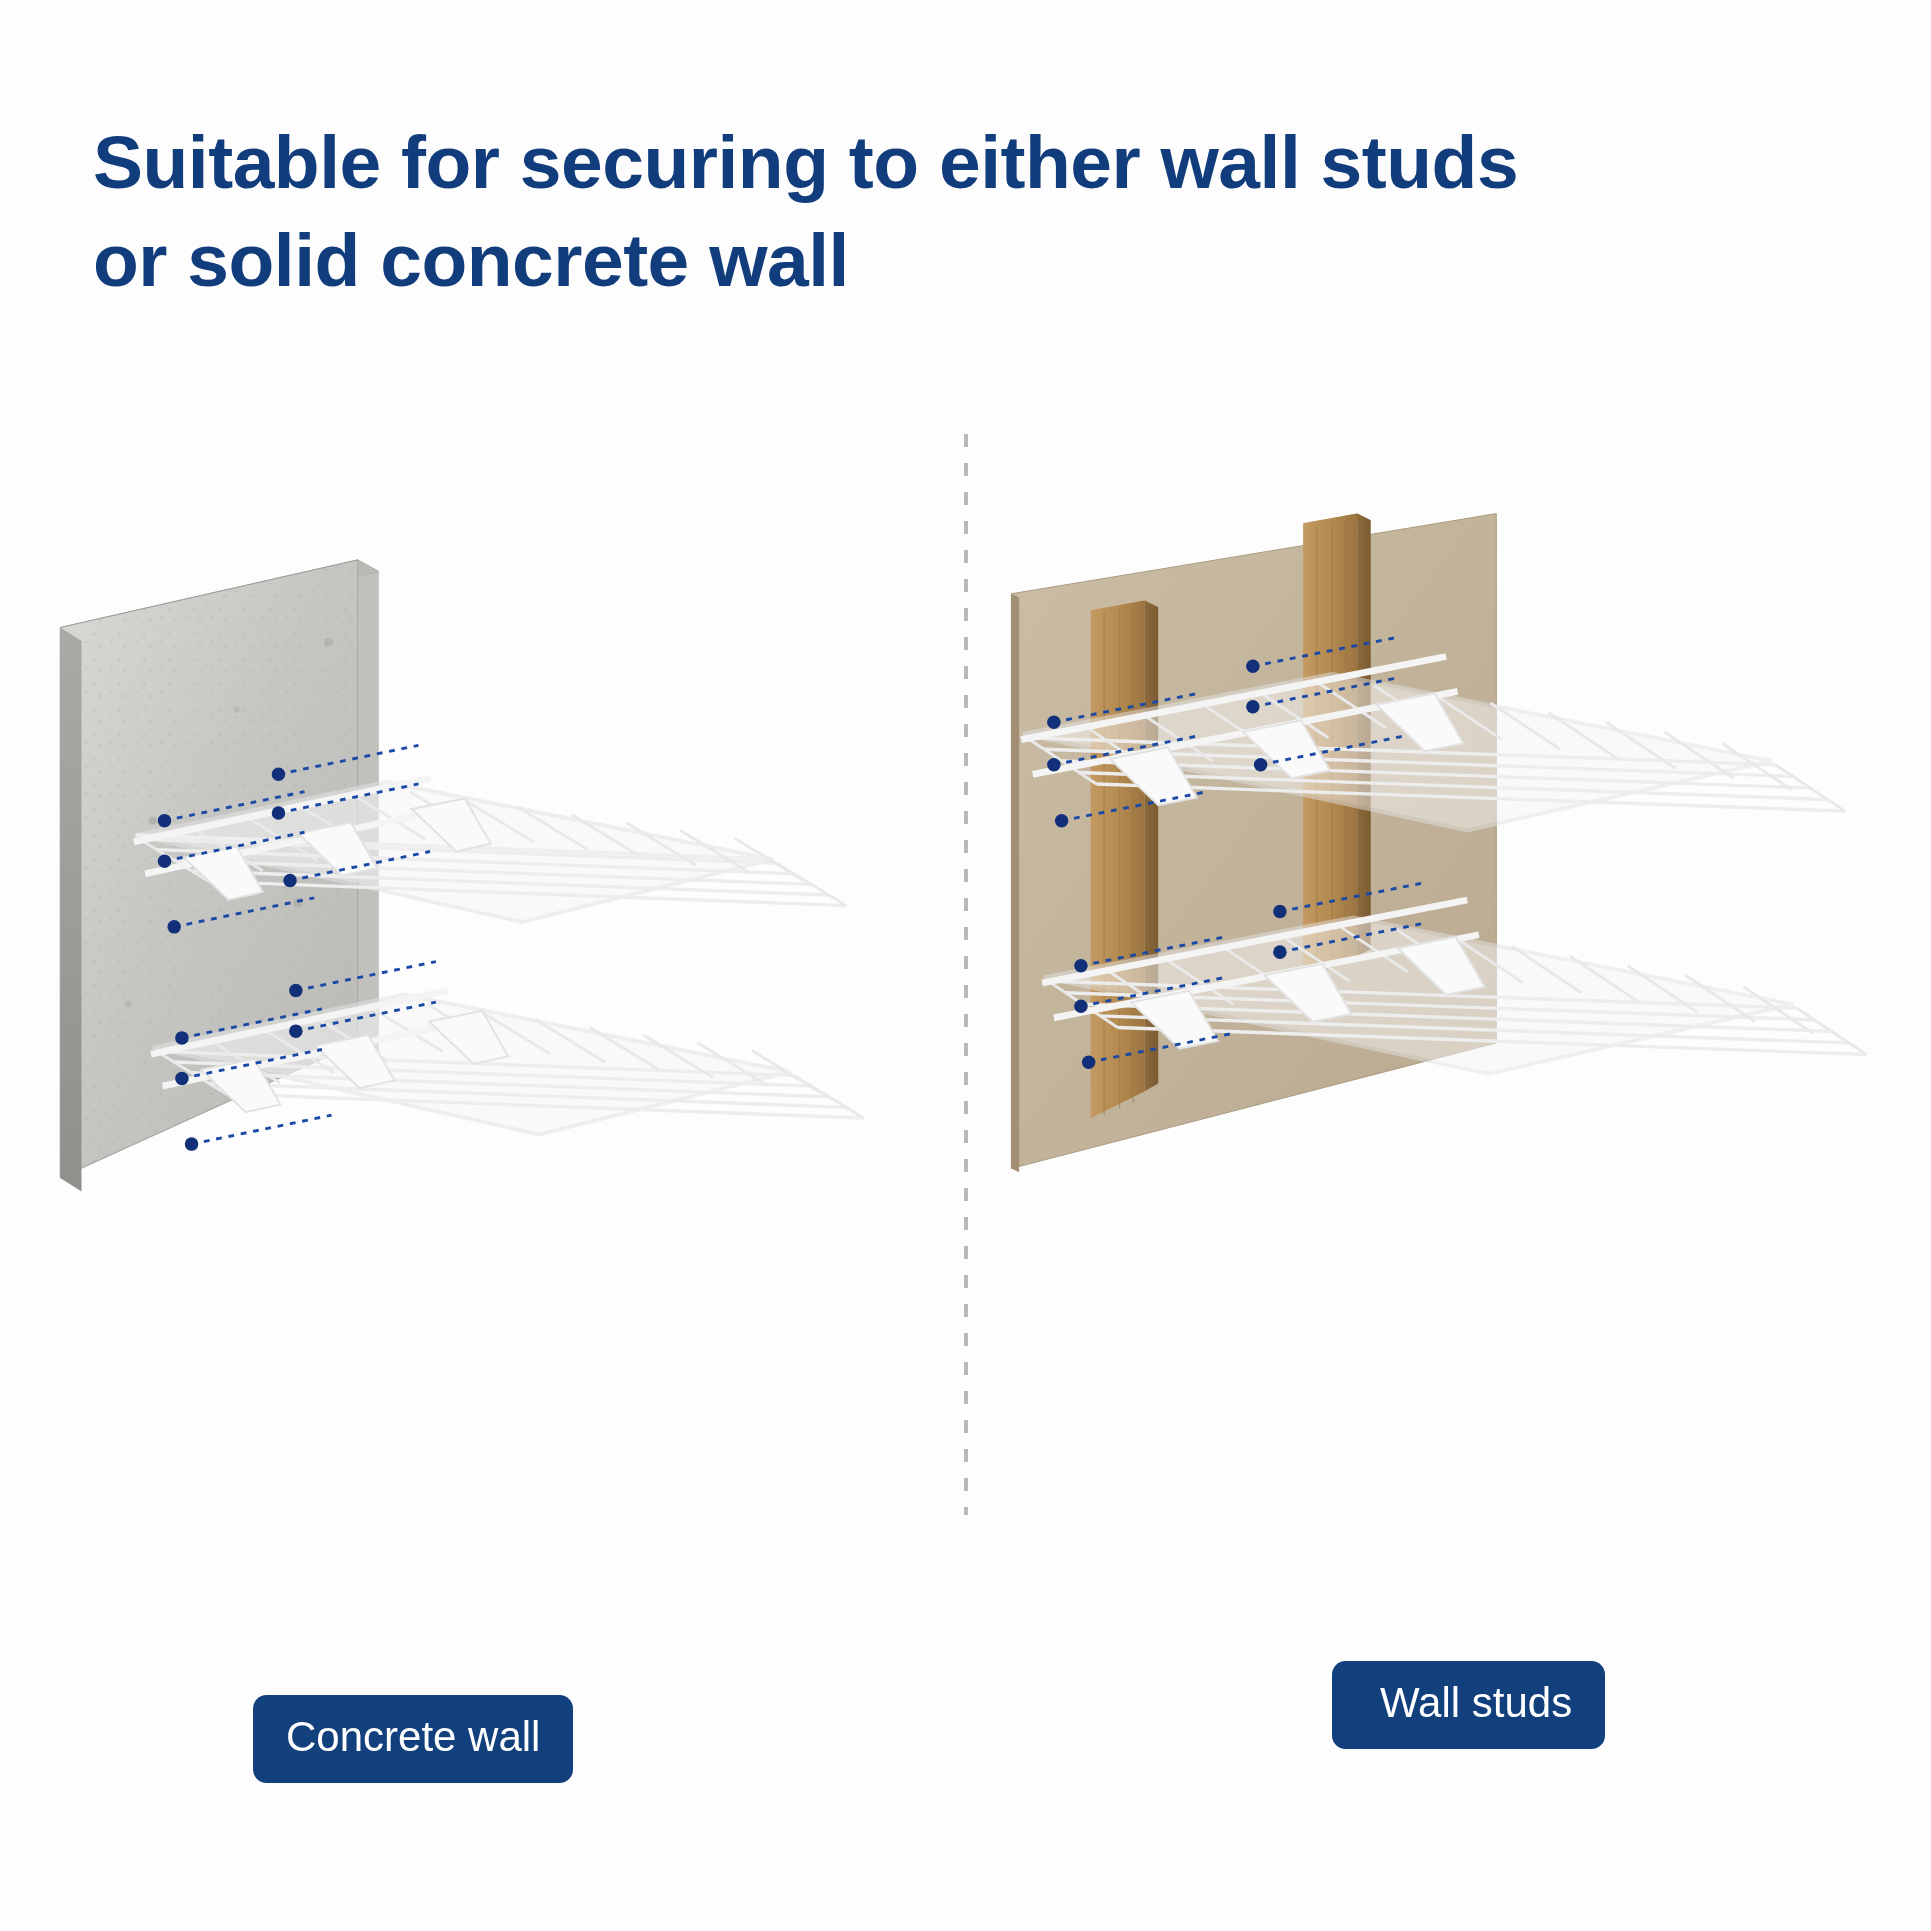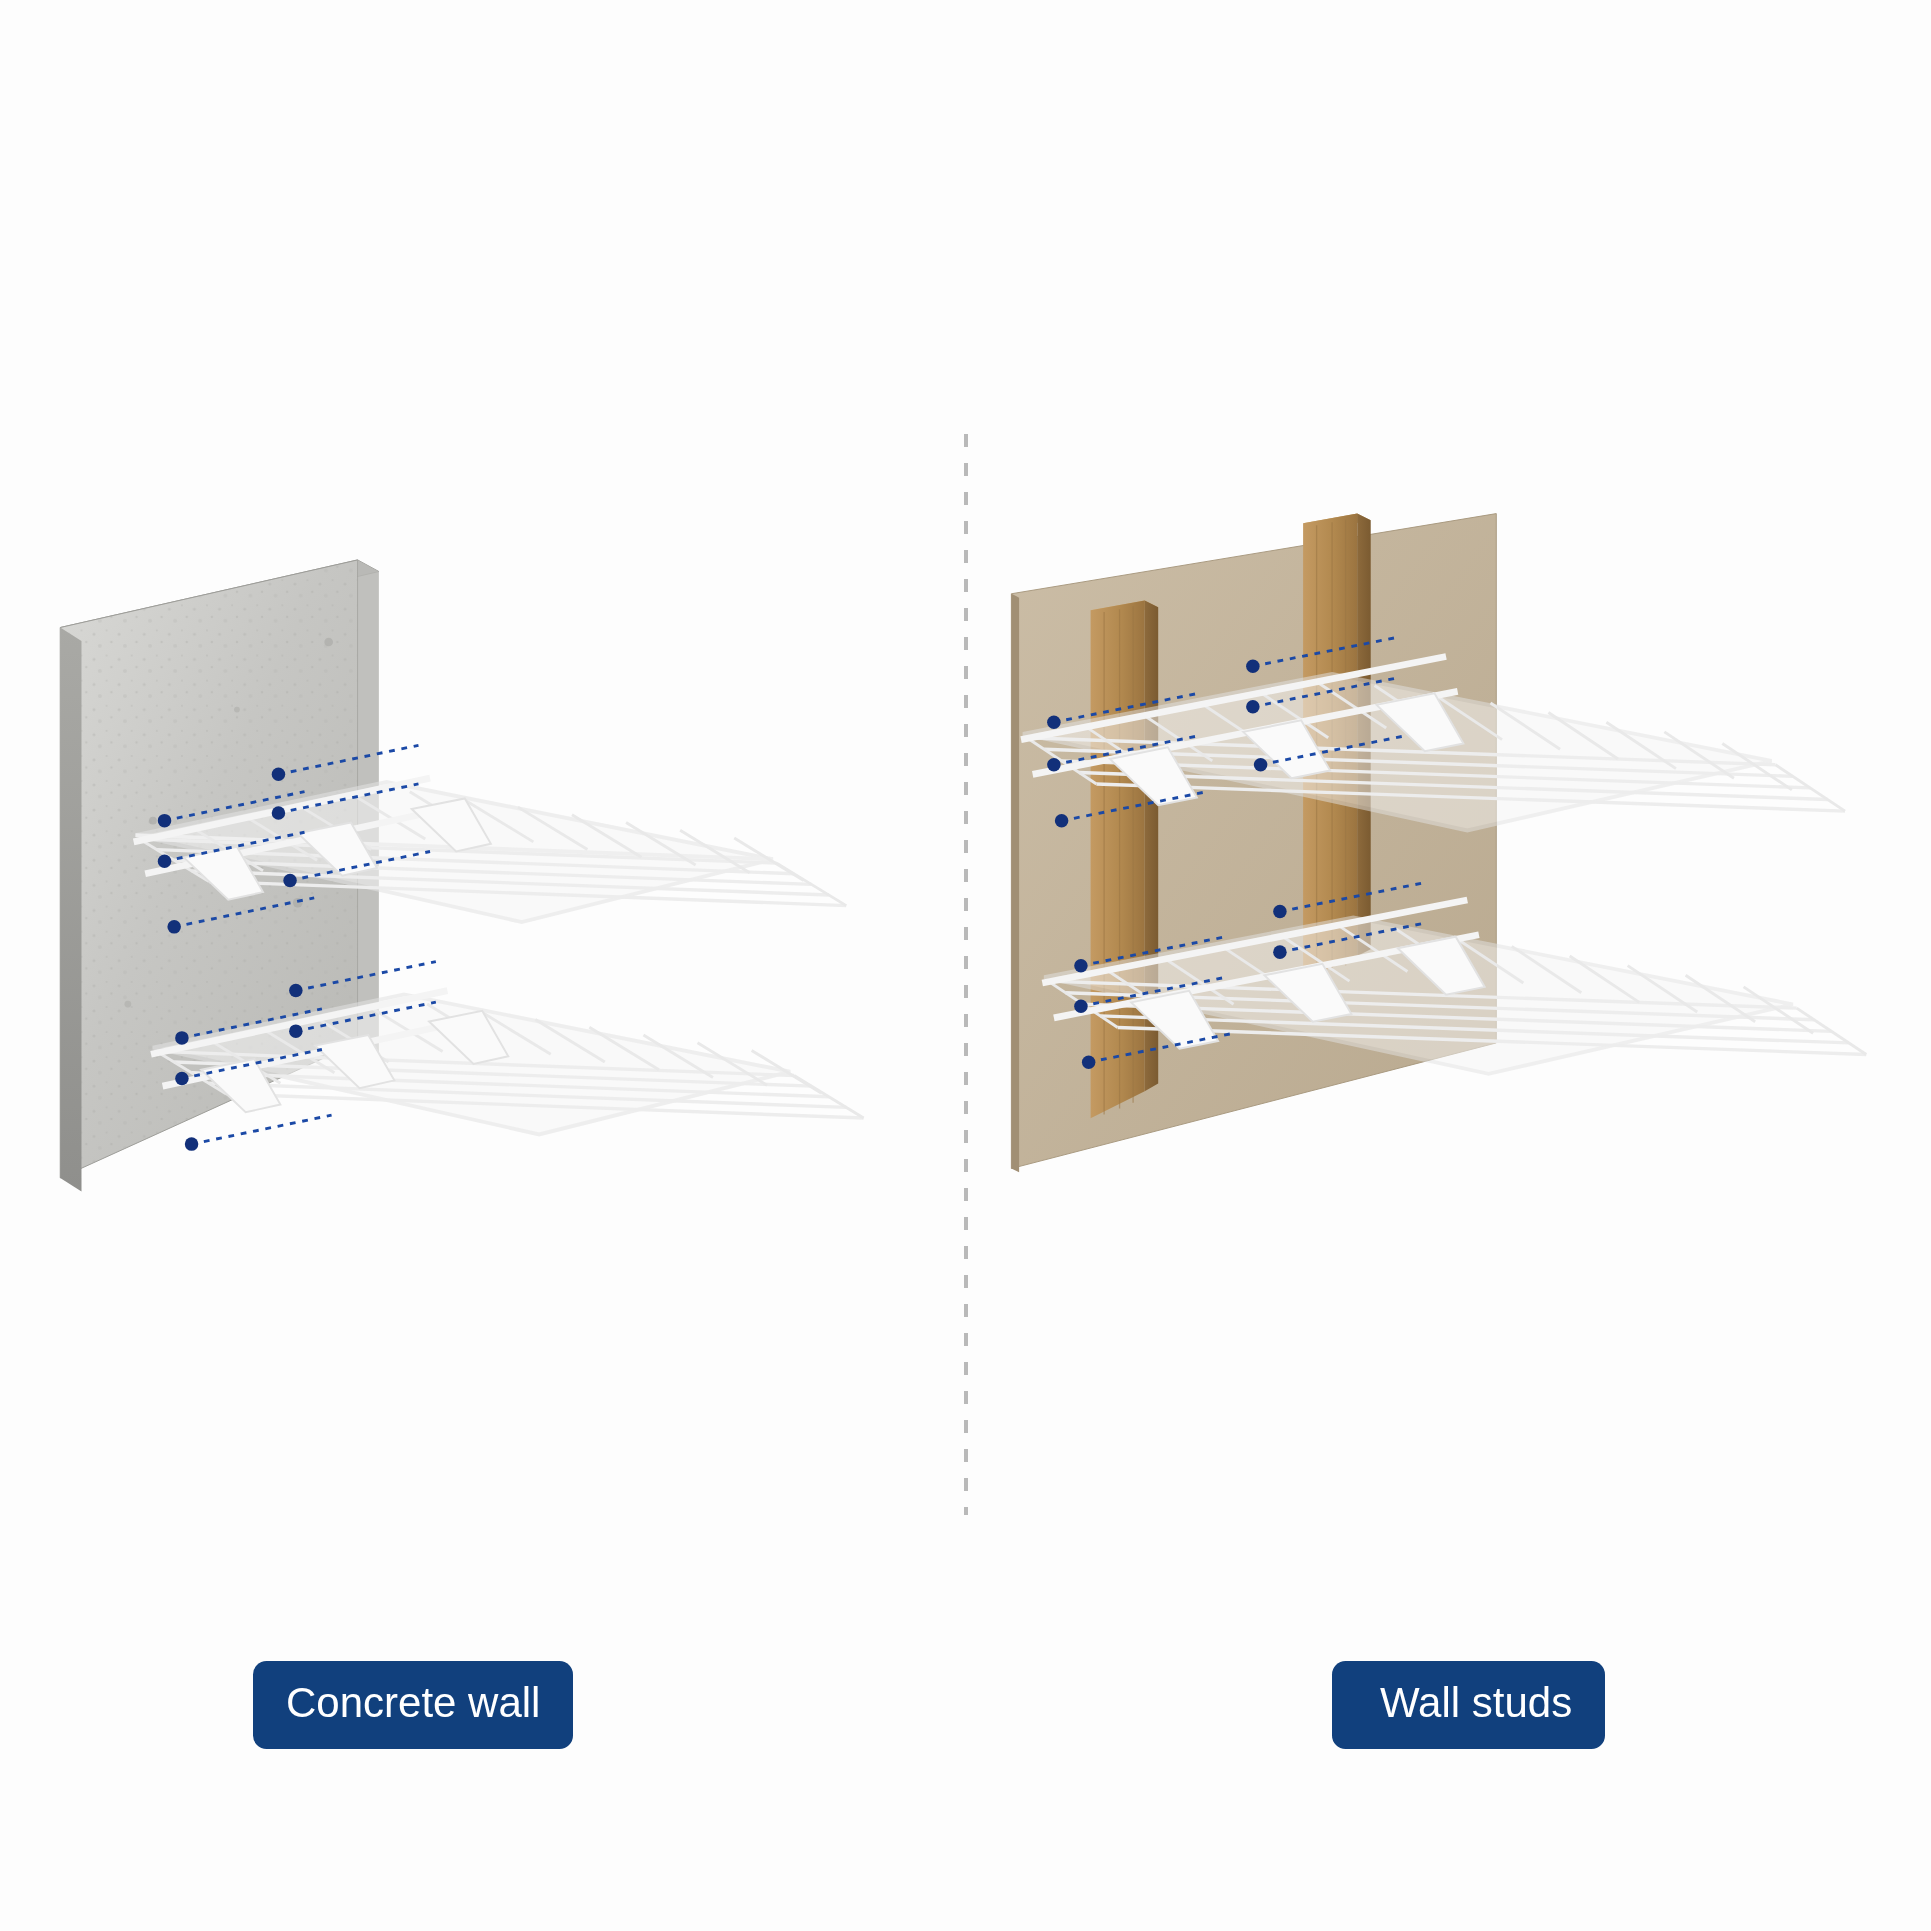--- a/index.html
+++ b/index.html
@@ -63,28 +63,32 @@
   .badge {
     position: absolute;
     background: #11407d;
     color: #ffffff;
     font-size: 42px;
     border-radius: 13.5px;
     padding: 21px 33px 25px 33px;
     white-space: nowrap;
     line-height: 1;
   }
-  .badge-concrete { left: 253px;  top: 1661px; }
+  .badge-concrete { left: 253px;  top: 1695px; }
   .badge-studs    { left: 1332px; top: 1661px; padding-left: 48px; }
 </style>
 </head>
 <body>
 
 <div id="page">
 
+  <div class="headline">
+    <span>Suitable for securing to either wall studs</span><br>
+    <span>or solid concrete wall</span>
+  </div>
 
   <div class="divider"></div>
 
   <div class="panel panel-left">
     <svg class="scene" viewBox="0 0 930 960" preserveAspectRatio="xMidYMid meet">
       <defs>
         <linearGradient id="concFace" x1="0" y1="0" x2="1" y2="1">
           <stop offset="0%" stop-color="#d9d9d6"></stop>
           <stop offset="45%" stop-color="#c6c6c3"></stop>
           <stop offset="100%" stop-color="#b8b8b4"></stop>

